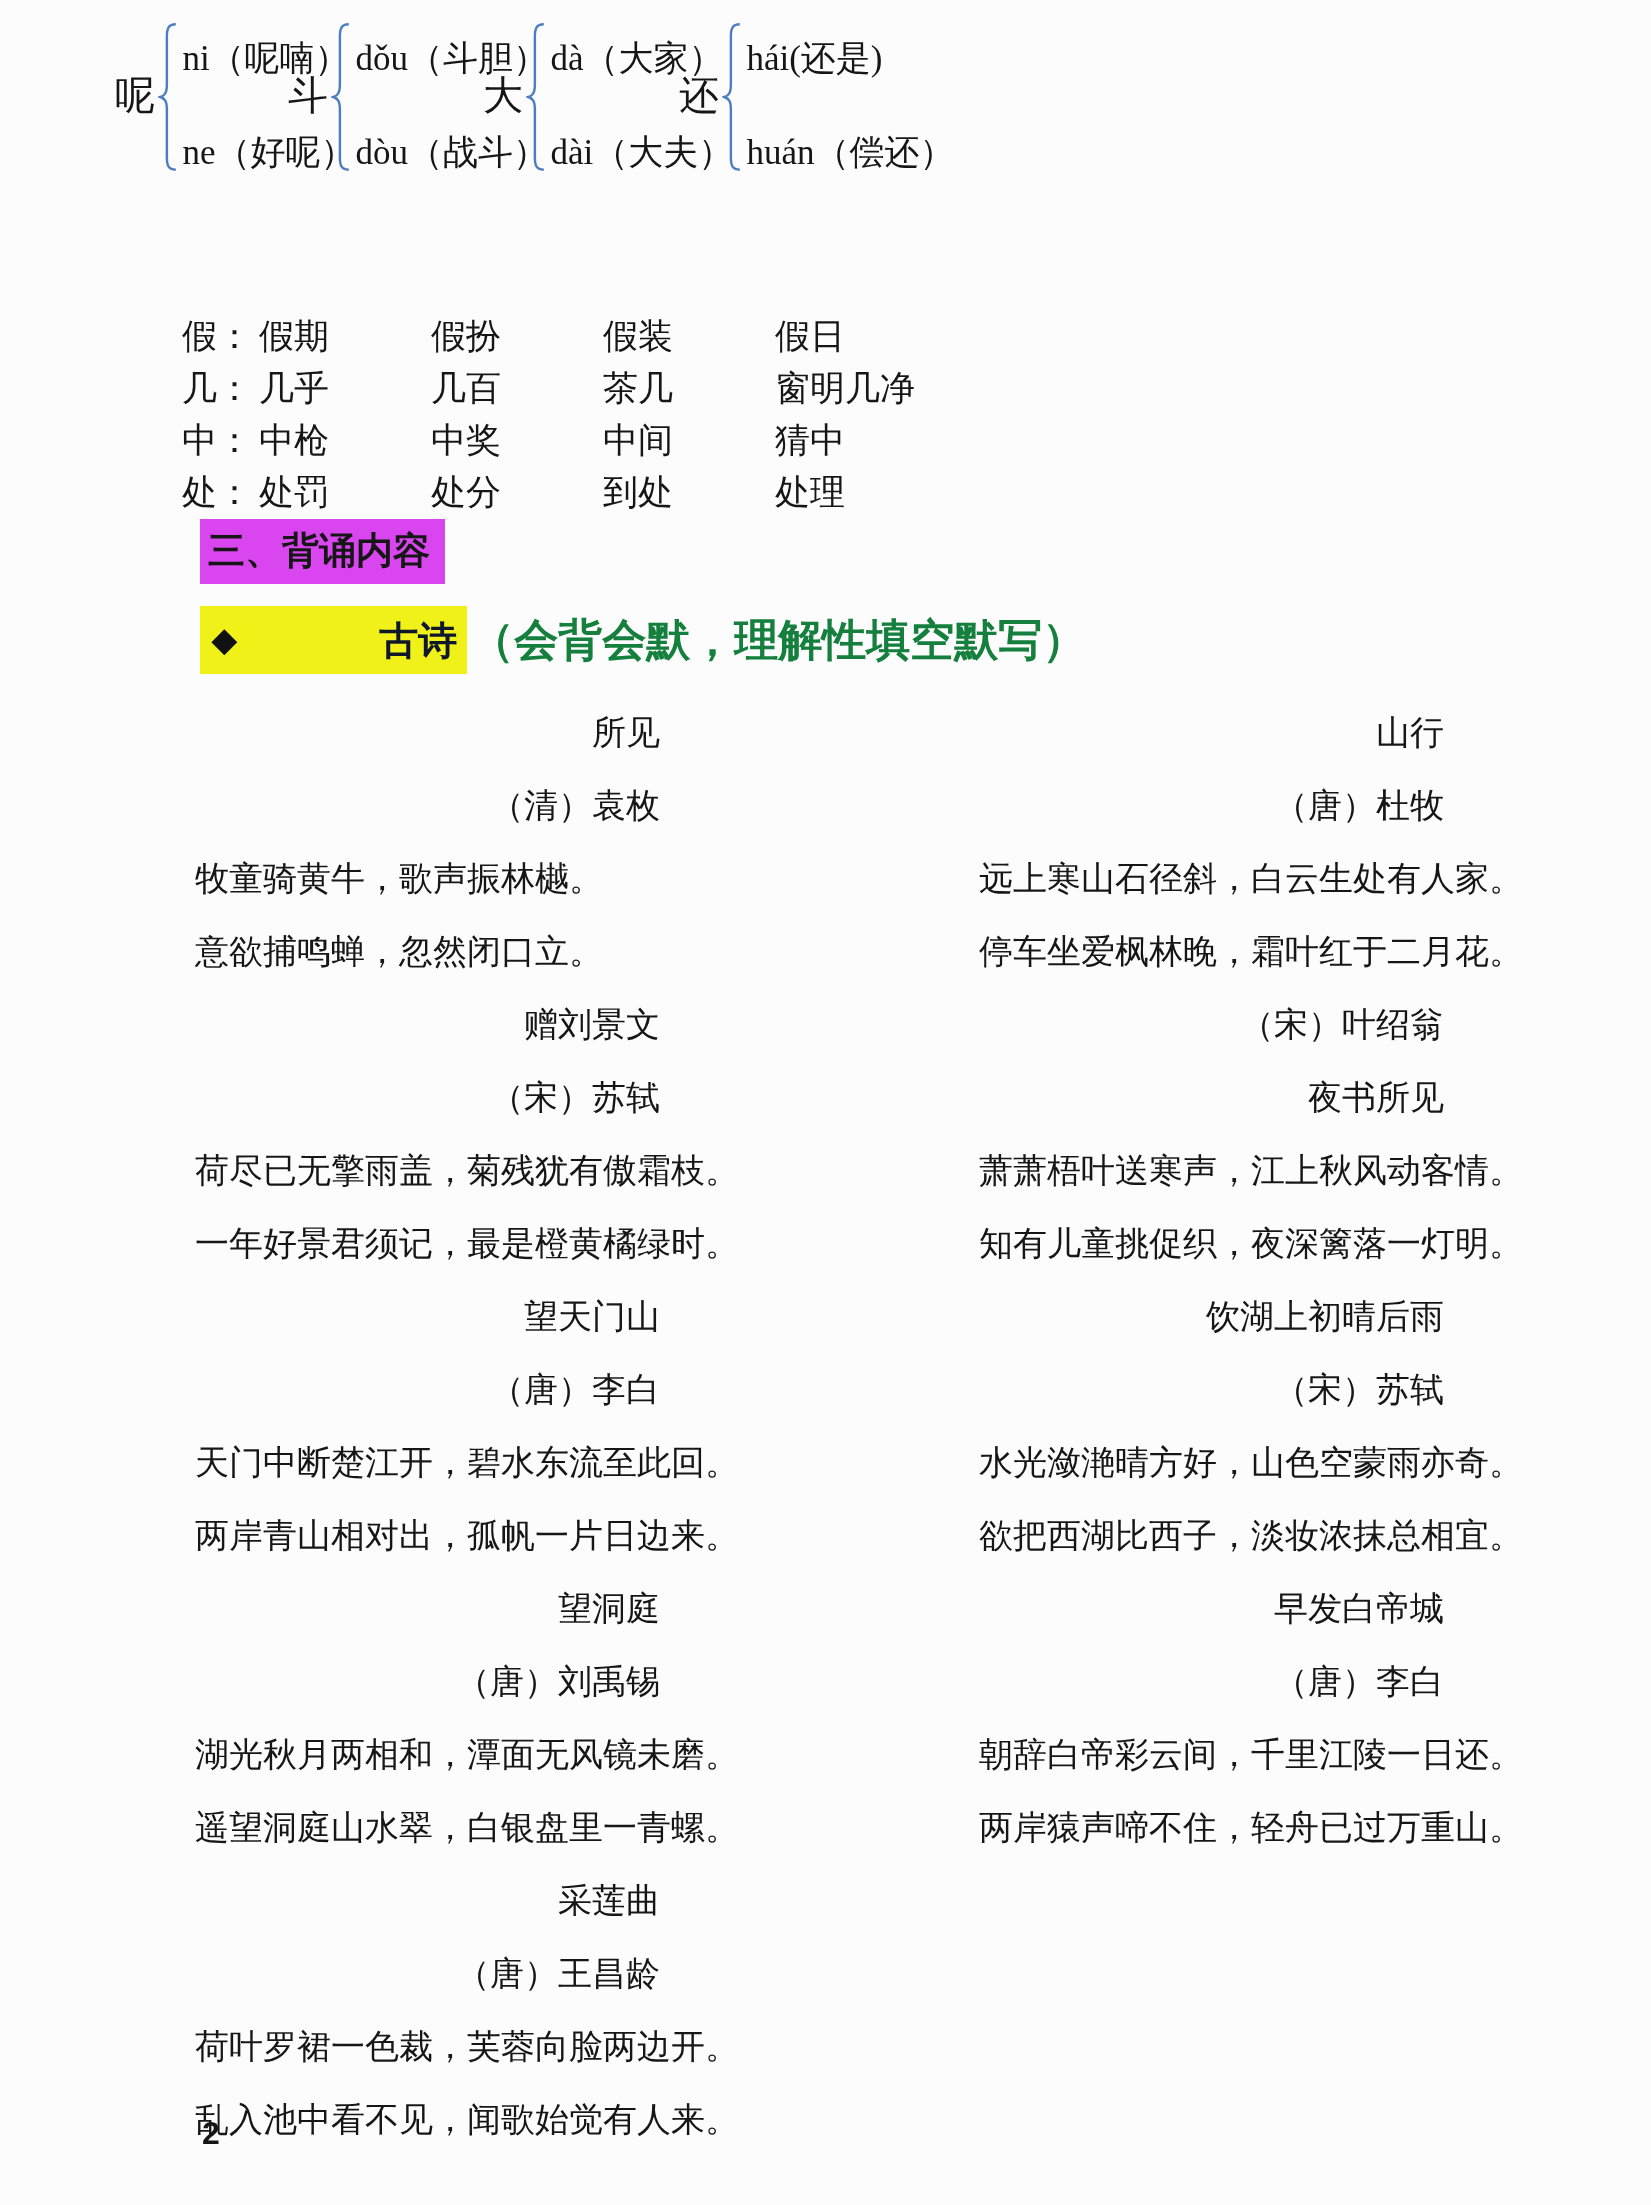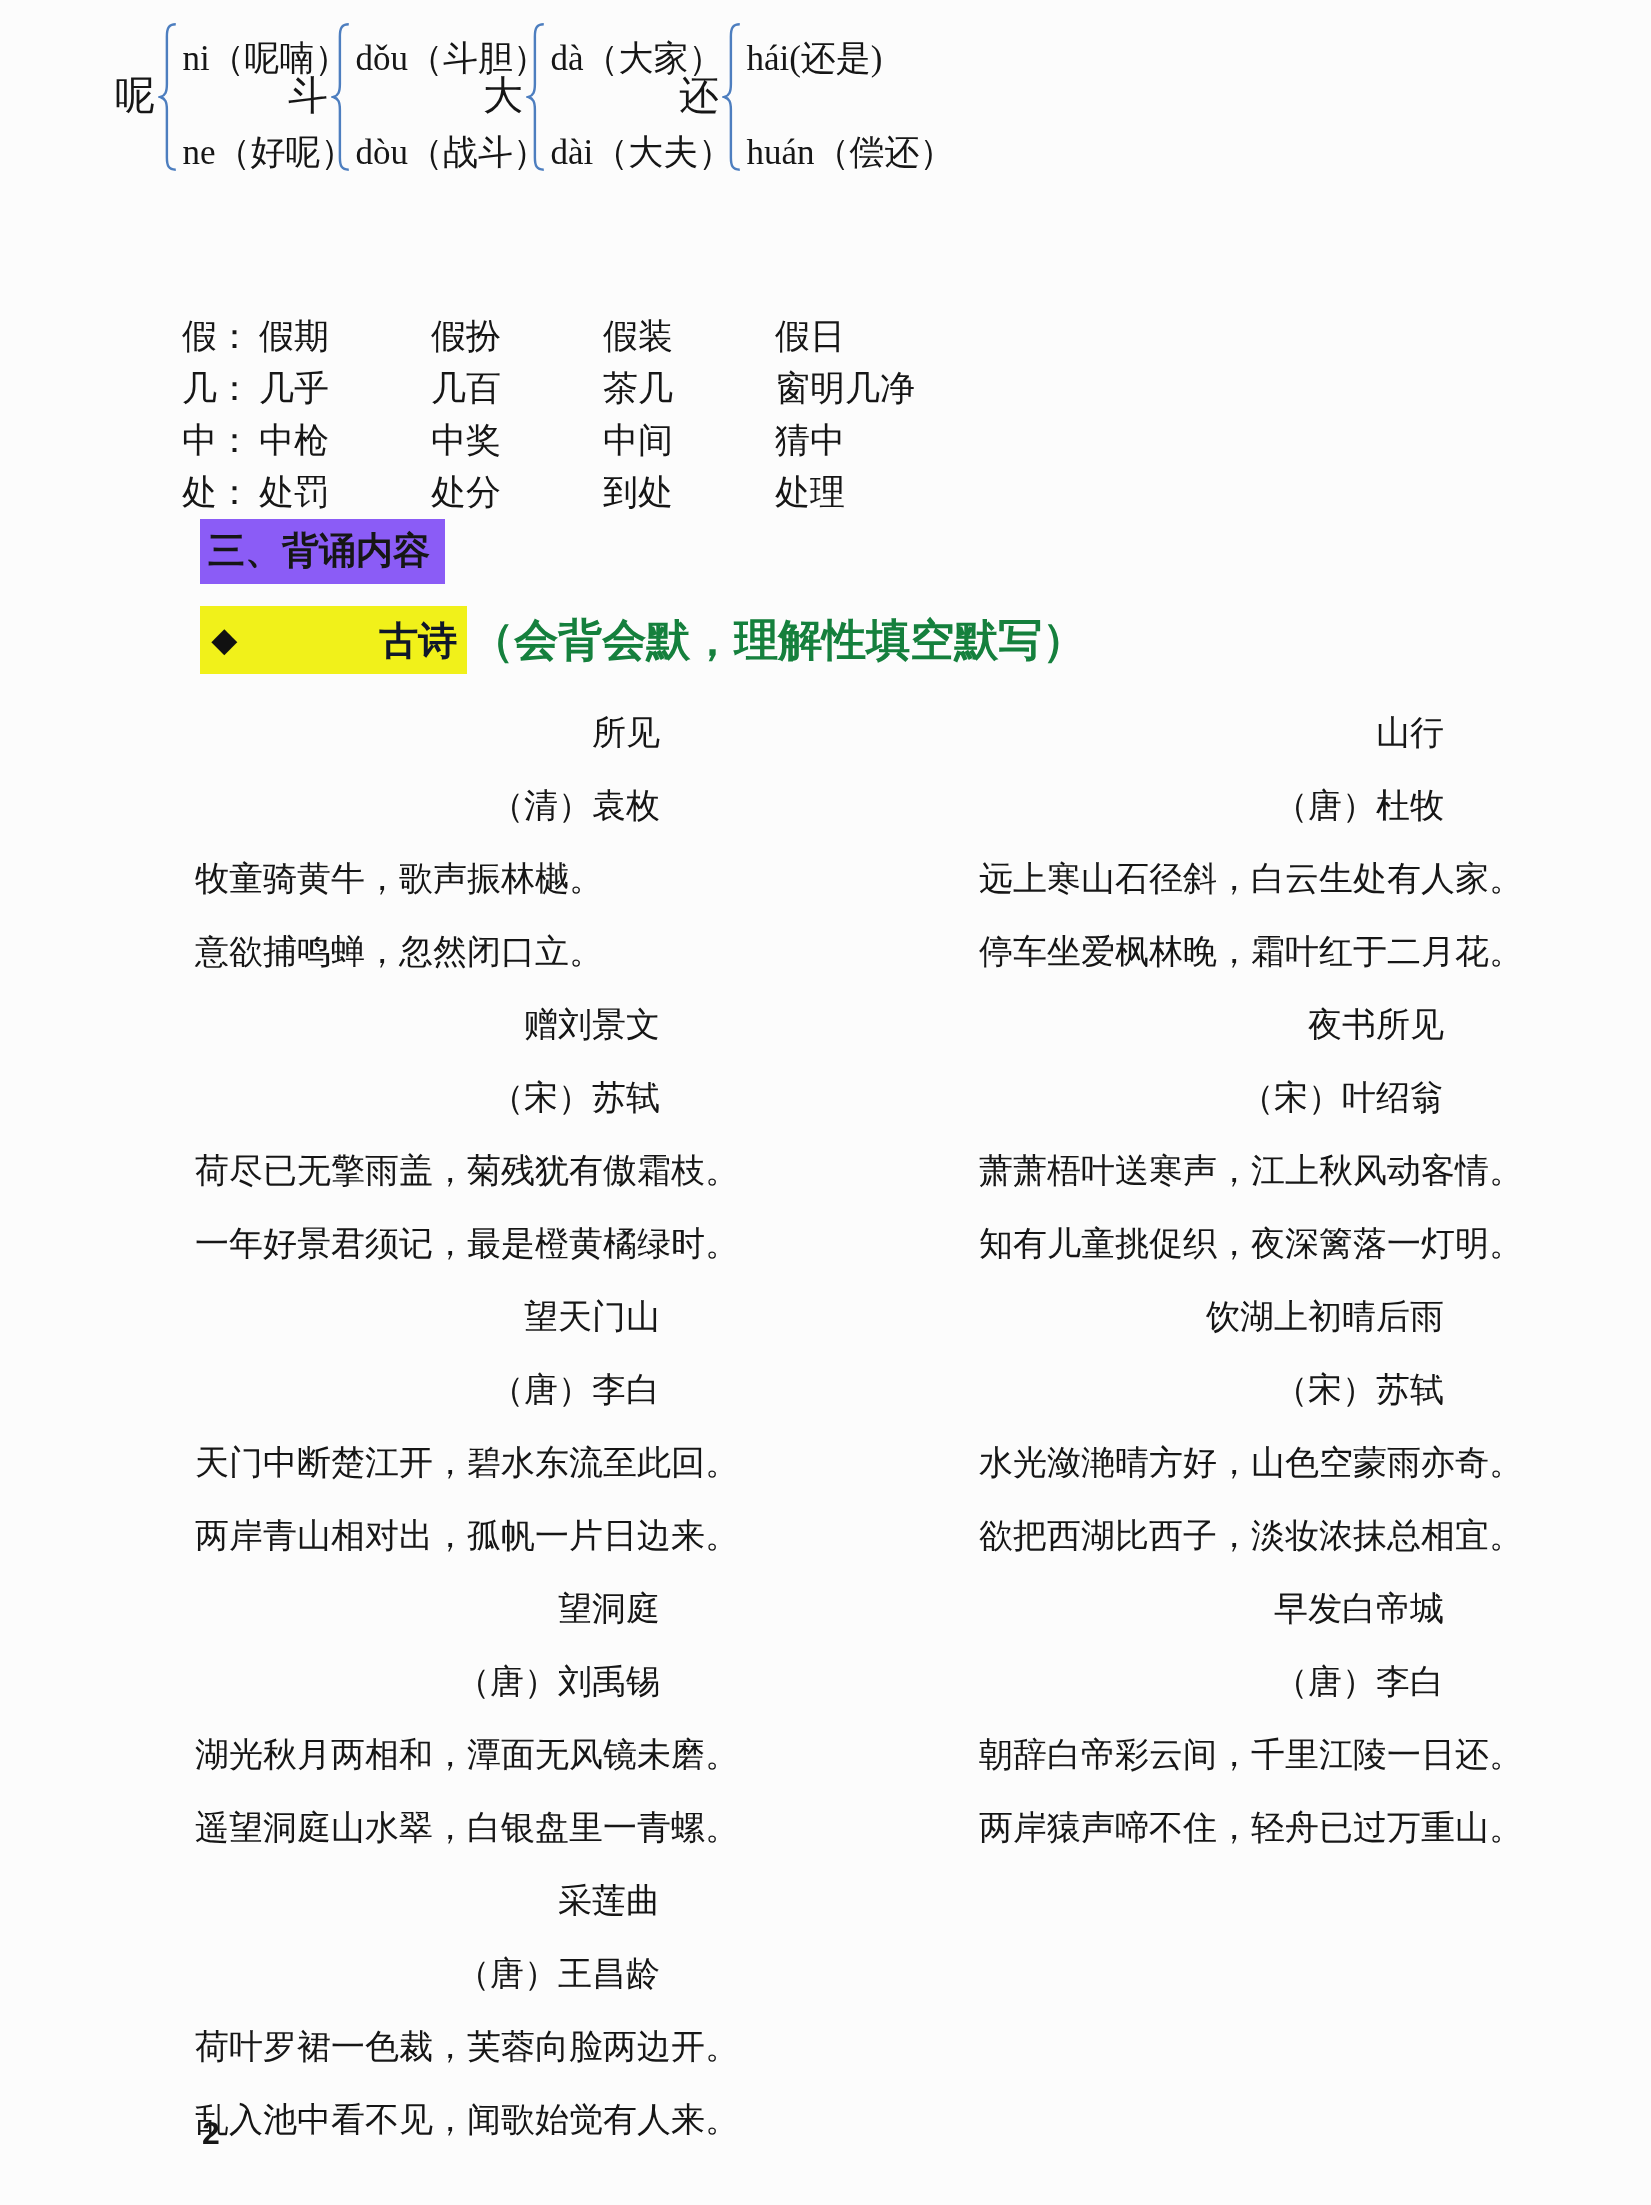--- a/index.html
+++ b/index.html
@@ -19,21 +19,21 @@
 
   
   .words-section{position:absolute;left:182px;top:311px;font-size:35px;}
   .word-row{display:flex;line-height:52px;}
   .word-label{width:77px;}
   .word{width:172px;}
   .word.last{width:auto;}
 
   
   .heading{
-    position:absolute;left:200px;top:519px;background:#8b5cf6;
+    position:absolute;left:200px;top:519px;background:#d946ef;
     padding:6.5px 14.5px 8px 8px;
     font-family:"Liberation Sans","DejaVu Sans",sans-serif;font-weight:bold;font-size:37px;
   }
 
   
   .subsection{position:absolute;left:200px;top:606px;display:flex;align-items:center;}
   .sub-badge{
     background:#f1f11a;display:flex;align-items:center;justify-content:space-between;
     width:246px;padding:14.5px 9.7px 14.5px 11.3px;
   }
@@ -195,22 +195,22 @@
   <div class="poems poems-right">
 
     <div class="poem">
       <div class="pline poem-title">山行</div>
       <div class="pline poem-author">（唐）杜牧</div>
       <div class="pline">远上寒山石径斜，白云生处有人家。</div>
       <div class="pline">停车坐爱枫林晚，霜叶红于二月花。</div>
     </div>
 
     <div class="poem">
+      <div class="pline poem-author">（宋）叶绍翁</div>
       <div class="pline poem-title">夜书所见</div>
-      <div class="pline poem-author">（宋）叶绍翁</div>
       <div class="pline">萧萧梧叶送寒声，江上秋风动客情。</div>
       <div class="pline">知有儿童挑促织，夜深篱落一灯明。</div>
     </div>
 
     <div class="poem">
       <div class="pline poem-title">饮湖上初晴后雨</div>
       <div class="pline poem-author">（宋）苏轼</div>
       <div class="pline">水光潋滟晴方好，山色空蒙雨亦奇。</div>
       <div class="pline">欲把西湖比西子，淡妆浓抹总相宜。</div>
     </div>

